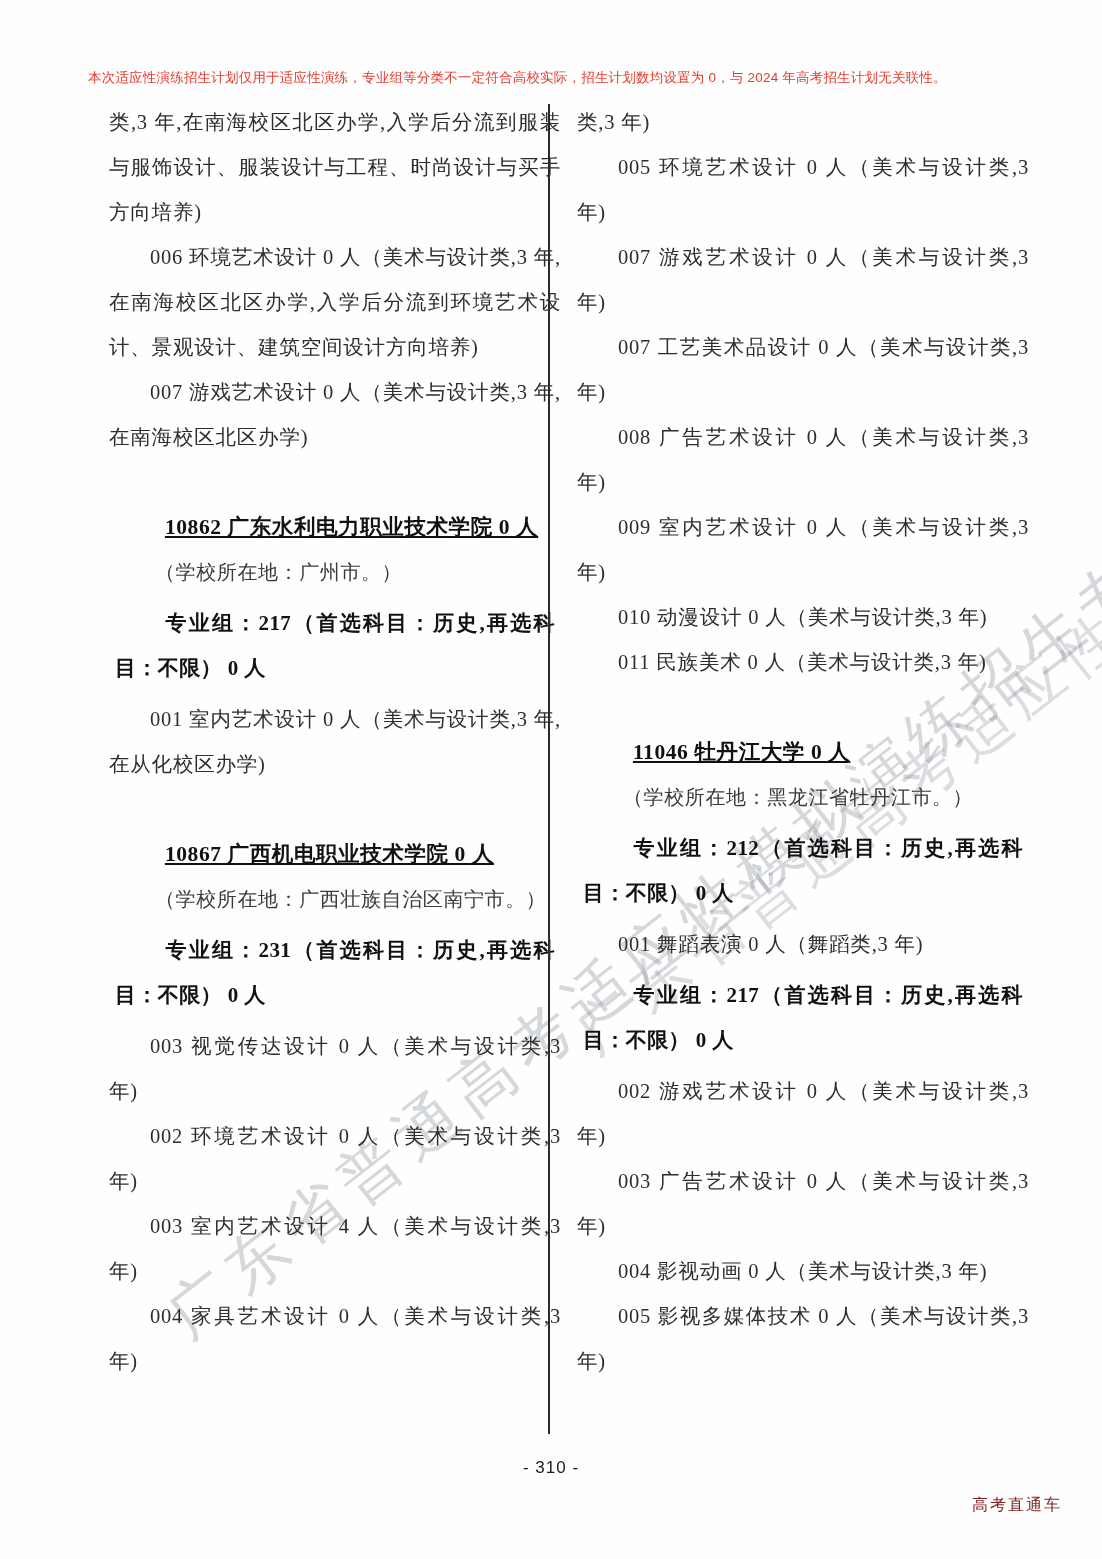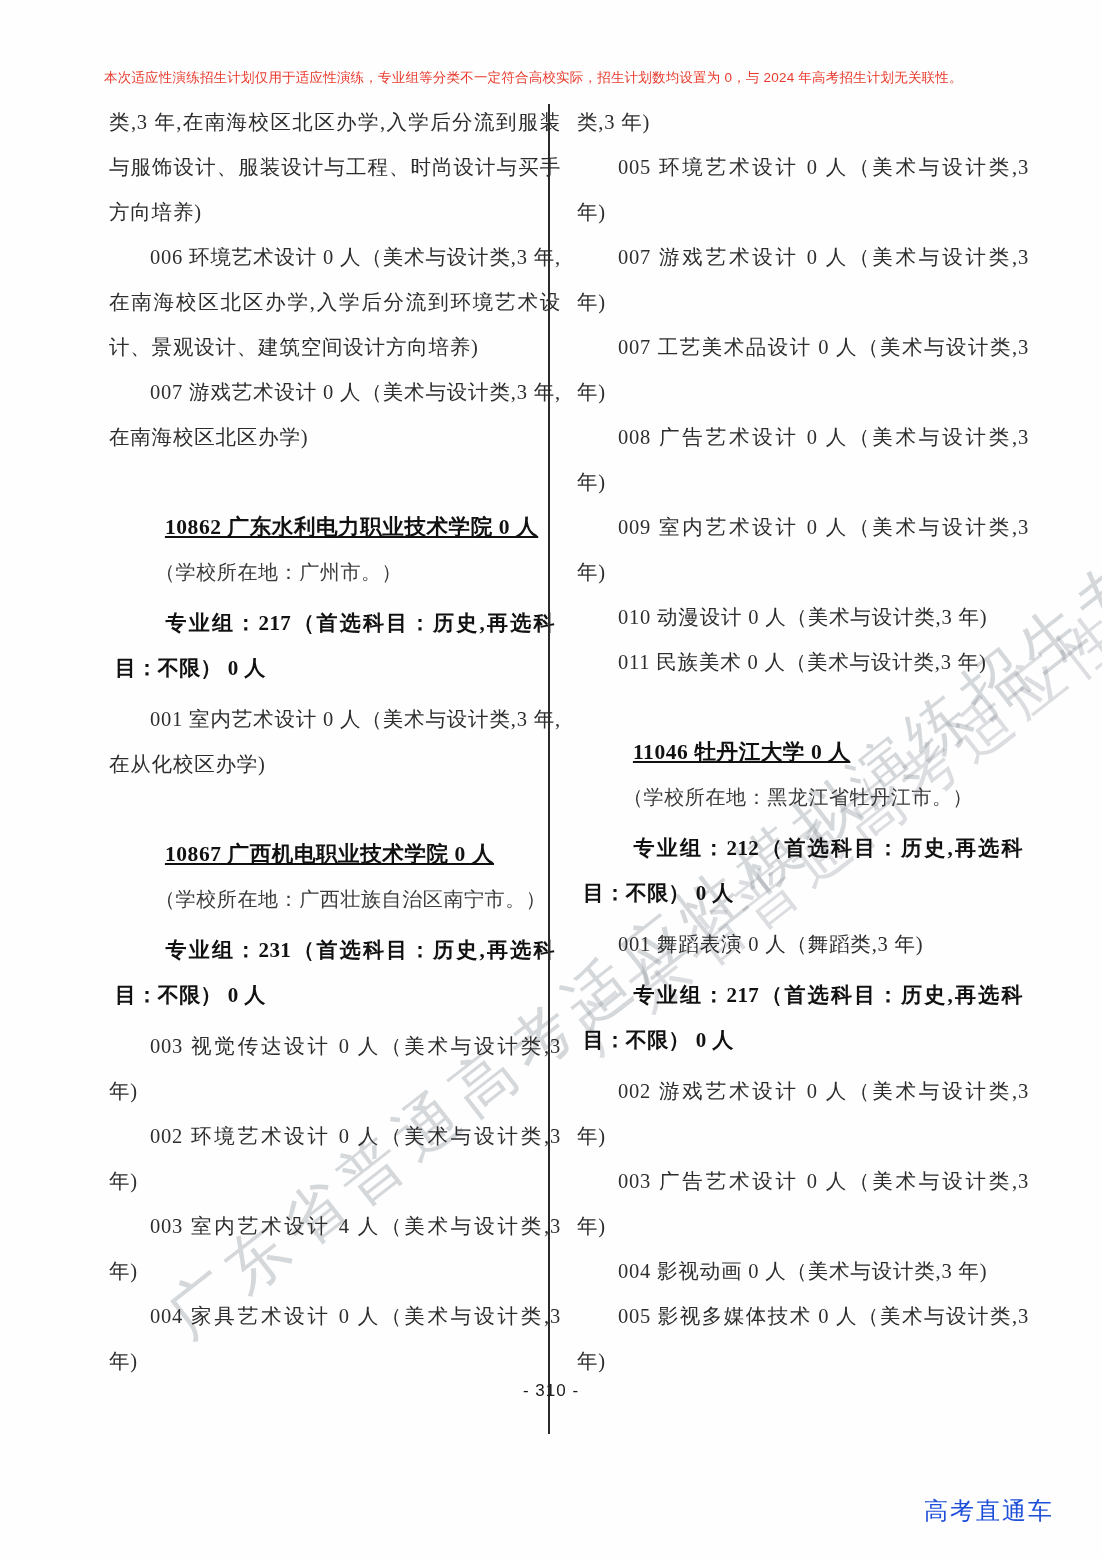--- a/index.html
+++ b/index.html
@@ -37,21 +37,21 @@
     transform: rotate(-38deg);
     transform-origin: left top;
     font-weight: 500;
   }
   .wm-a { left: 150px;  top: 1290px; }
   .wm-b { left: 560px;  top: 1010px; font-size: 58px; color: rgba(120,128,140,0.26); }
 
   
   .disclaimer {
     position: absolute;
-    left: 104px;
+    left: 88px;
     top: 68px;
     width: 900px;
     font-family: "Liberation Sans", "DejaVu Sans", sans-serif;
     font-size: 13.5px;
     line-height: 20px;
     letter-spacing: 0.2px;
     white-space: nowrap;
     z-index: 10;
   }
 
@@ -124,36 +124,36 @@
     text-indent: 2.4em;
     text-align: justify;
     text-justify: inter-ideograph;
   }
   .gap { height: 45px; }
 
   
   .page-number {
     position: absolute;
     left: 0;
-    top: 1381px;
+    top: 1458px;
     width: 1102px;
     text-align: center;
     font-family: "Liberation Sans", "DejaVu Sans", sans-serif;
     font-size: 17px;
     color: #1a1a1a;
     letter-spacing: 1px;
     z-index: 10;
   }
   .brand {
     position: absolute;
-    right: 48px;
+    right: 40px;
     top: 1495px;
-    font-size: 24px;
+    font-size: 16px;
     letter-spacing: 2px;
-    color: #1d4ed8;
+    color: #7f1d1d;
     z-index: 10;
   }
 </style>
 </head>
 <body>
 
 <div id="page">
 
   <div class="wm-layer">
     <div class="wm-diag wm-a">广东省普通高考适应性模拟演练招生专业计划</div>

